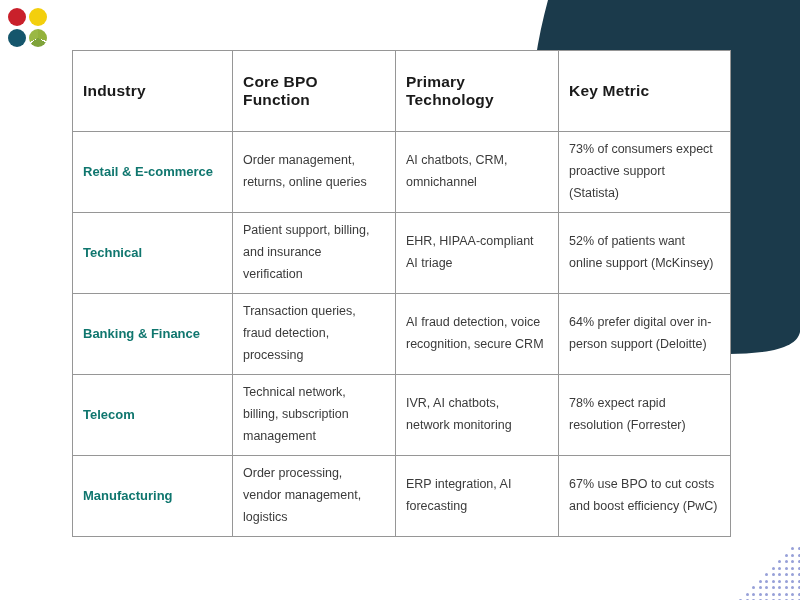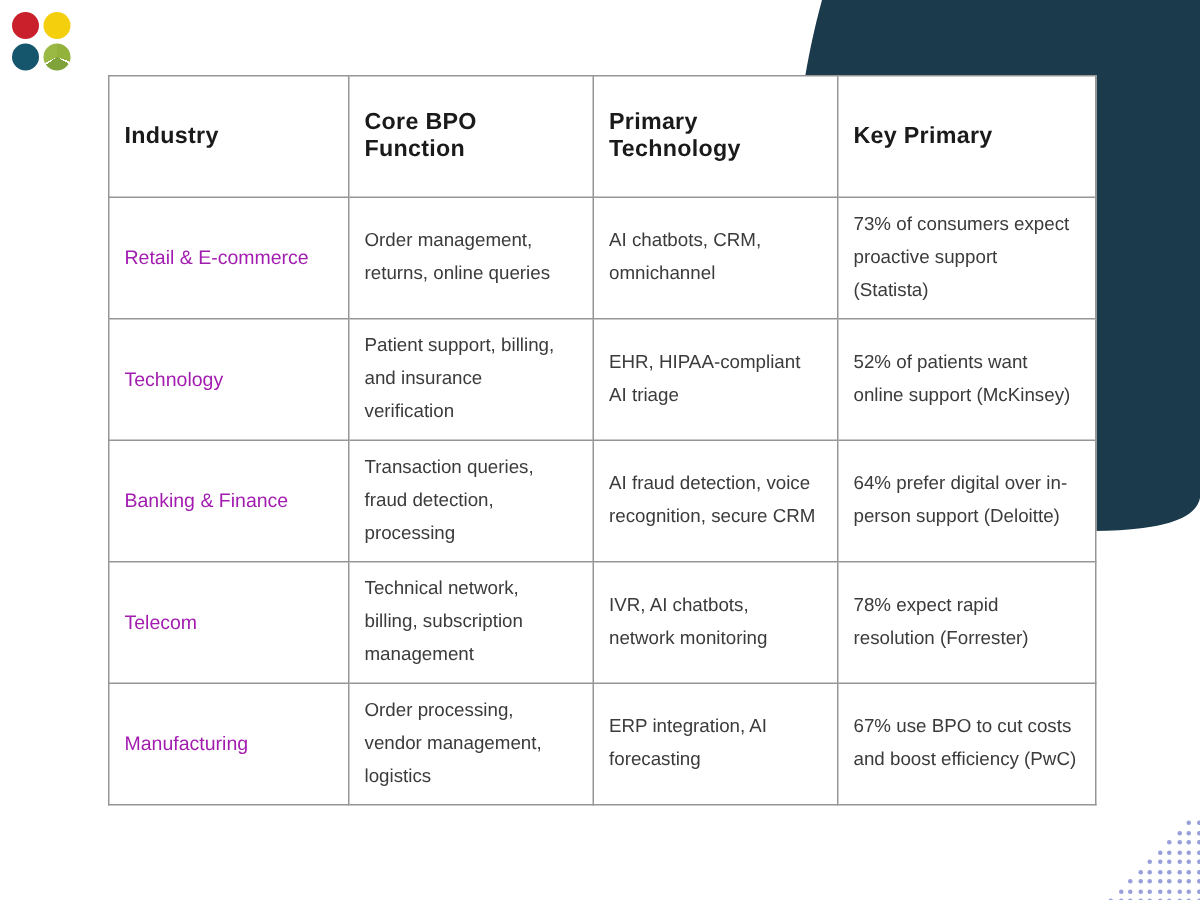--- a/index.html
+++ b/index.html
@@ -32,21 +32,21 @@
     border:1px solid #969696;
     text-align:left;vertical-align:middle;
     padding:6px 12px 6px 10px;
   }
   table.bpo th{
     height:68px;font-size:15.5px;font-weight:bold;color:#1a1a1a;letter-spacing:.2px;
   }
   table.bpo td{
     height:68px;font-size:12.5px;line-height:1.75;color:#3b3b3b;
   }
-  table.bpo td.industry{font-weight:normal;color:#a21caf;font-size:13px;}
+  table.bpo td.industry{font-weight:bold;color:#0f766e;font-size:13px;}
 
   
   .dots{position:absolute;inset:0;pointer-events:none;}
   .pattern-dot{position:absolute;width:3px;height:3px;border-radius:50%;}
 </style>
 </head>
 <body>
 
 <div class="canvas">
 
@@ -66,32 +66,32 @@
       <col style="width:160px">
         <col style="width:163px">
         <col style="width:163px">
         <col style="width:172px">
     </colgroup>
     <thead>
       <tr>
         <th>Industry</th>
         <th>Core BPO Function</th>
         <th>Primary Technology</th>
-        <th>Key Primary</th>
+        <th>Key Metric</th>
       </tr>
     </thead>
     <tbody>
       <tr>
         <td class="industry">Retail &amp; E-commerce</td>
         <td>Order management, returns, online queries</td>
         <td>AI chatbots, CRM, omnichannel</td>
         <td>73% of consumers expect proactive support (Statista)</td>
       </tr>
       <tr>
-        <td class="industry">Technology</td>
+        <td class="industry">Technical</td>
         <td>Patient support, billing, and insurance verification</td>
         <td>EHR, HIPAA-compliant AI triage</td>
         <td>52% of patients want online support (McKinsey)</td>
       </tr>
       <tr>
         <td class="industry">Banking &amp; Finance</td>
         <td>Transaction queries, fraud detection, processing</td>
         <td>AI fraud detection, voice recognition, secure CRM</td>
         <td>64% prefer digital over in-person support (Deloitte)</td>
       </tr>

